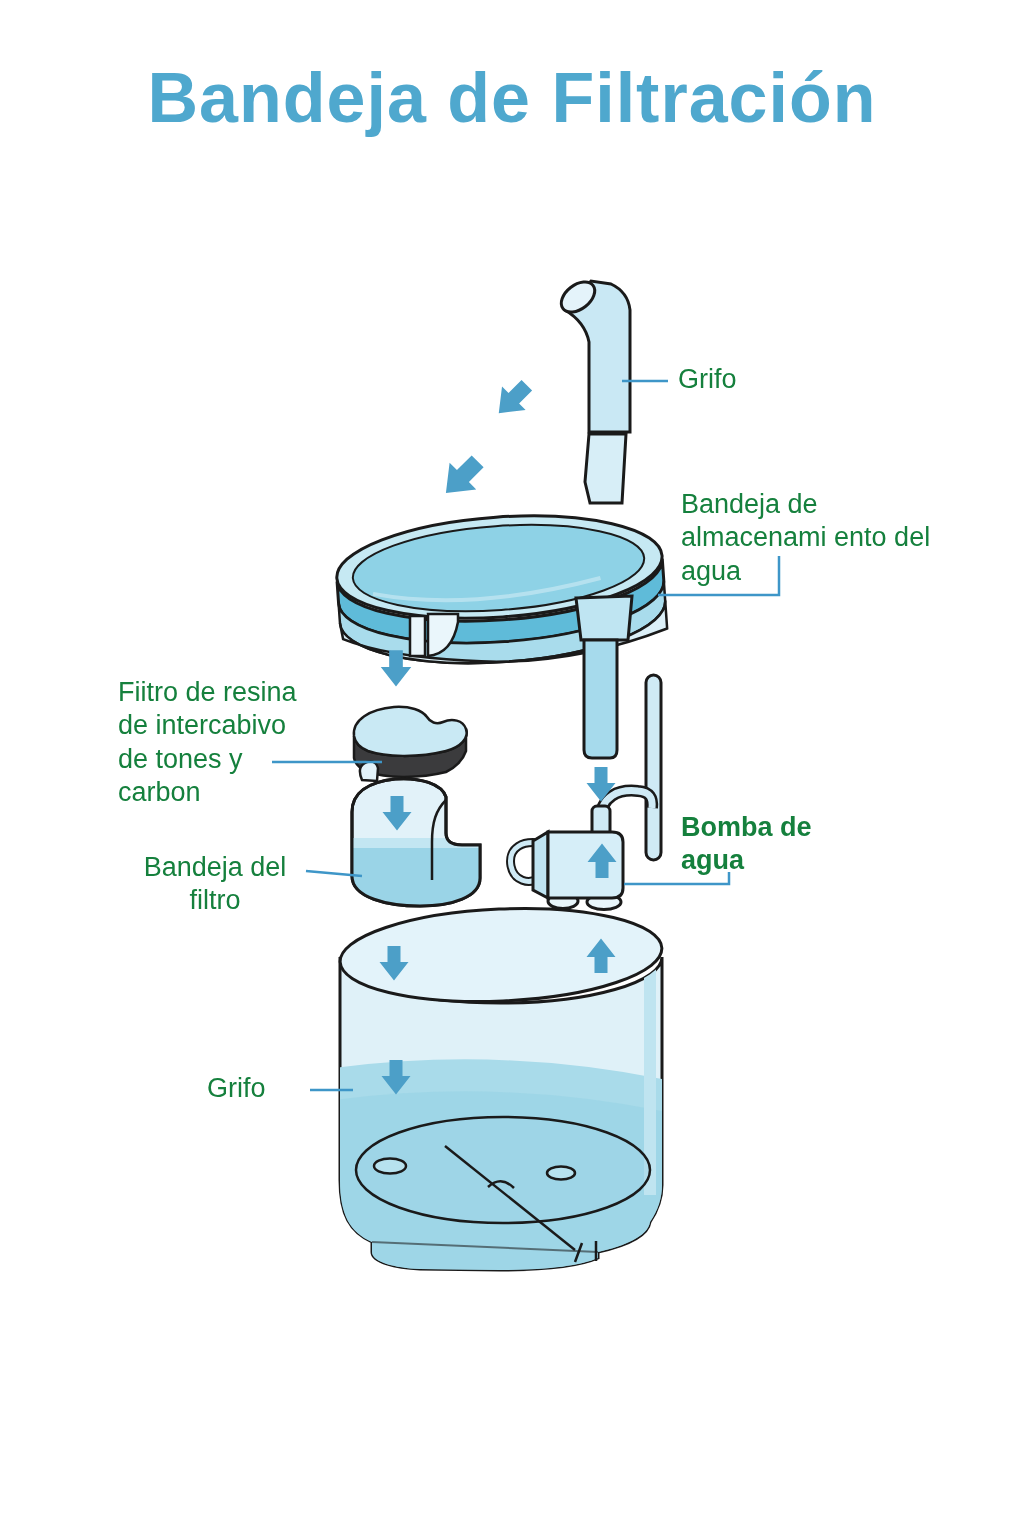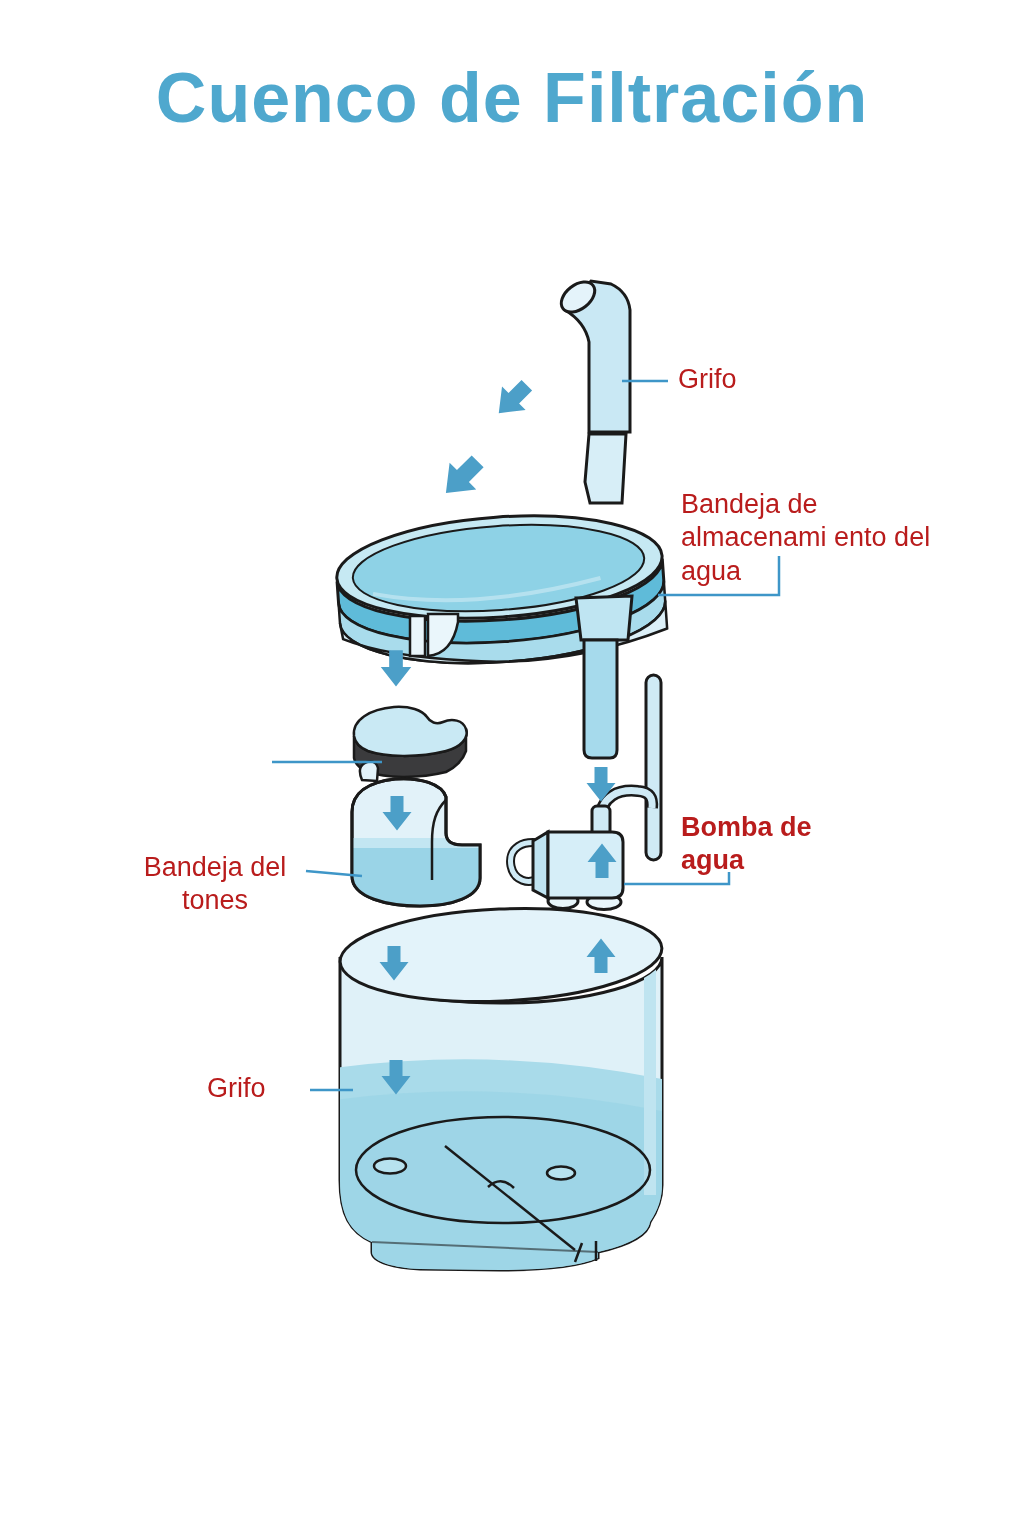--- a/index.html
+++ b/index.html
@@ -1,35 +1,35 @@
 <!DOCTYPE html>
 <html><head>
 <meta charset="utf-8">
 <style>
   html,body{margin:0;padding:0;background:#ffffff;}
   #page{position:relative;width:1024px;height:1536px;background:#ffffff;overflow:hidden;
         font-family:"Liberation Sans", sans-serif;}
   #title{position:absolute;top:54px;left:0;width:100%;text-align:center;
          color:#4FA8CE;font-weight:bold;font-size:70px;line-height:1.28;letter-spacing:1px;}
-  .lbl{position:absolute;color:#b91c1c;font-size:27px;line-height:1.24;white-space:pre-line;}
+  .lbl{position:absolute;color:#15803d;font-size:27px;line-height:1.24;white-space:pre-line;}
   #lbl-grifo{left:678px;top:363px;}
   #lbl-storage{left:681px;top:488px;width:270px;}
   #lbl-filter{left:118px;top:676px;width:220px;}
   #lbl-filter-tray{left:120px;top:851px;width:190px;text-align:center;}
   #lbl-pump{left:681px;top:811px;width:180px;font-weight:bold;}
   #lbl-bowl{left:207px;top:1072px;}
   #diagram{position:absolute;left:0;top:0;width:1024px;height:1536px;}
 </style>
 </head>
 <body>
 
 <div id="page">
 
   <div id="title">
-    <div>Cuenco de Filtración</div>
+    <div>Bandeja de Filtración</div>
   </div>
 
   <svg id="diagram" viewBox="0 0 1024 1536" xmlns="http://www.w3.org/2000/svg">
     <defs>
       <path id="arrow" d="M -6.5,-17 L 6.5,-17 L 6.5,-1 L 14.5,-1 L 0,17.5 L -14.5,-1 L -6.5,-1 Z"></path>
       <clipPath id="bowlClip">
         <path d="M 340,957 L 340,1180 C 340,1215 350,1232 372,1242 L 372,1252 C 372,1262 395,1268 420,1269
                  L 500,1270 C 545,1270 580,1266 598,1258 L 598,1252 C 625,1246 648,1236 650,1222
                  C 658,1210 662,1198 662,1185 L 662,957 A 161,46 0 0 1 340,957 Z"></path>
       </clipPath>
@@ -152,19 +152,23 @@
       <path d="M 306,871 L 362,876"></path>
       <path d="M 624,884 L 729,884 L 729,872"></path>
       <path d="M 310,1090 L 353,1090"></path>
     </g>
   </svg>
 
   <div class="lbl" id="lbl-grifo">Grifo</div>
   <div class="lbl" id="lbl-storage">Bandeja de
 almacenami ento del
 agua</div>
+  <div class="lbl" id="lbl-filter">Fiitro de resina
+de intercabivo
+de tones y
+carbon</div>
   <div class="lbl" id="lbl-filter-tray">Bandeja del
-tones</div>
+filtro</div>
   <div class="lbl" id="lbl-pump">Bomba de
 agua</div>
   <div class="lbl" id="lbl-bowl">Grifo</div>
 
 </div>
 
 </body></html>

